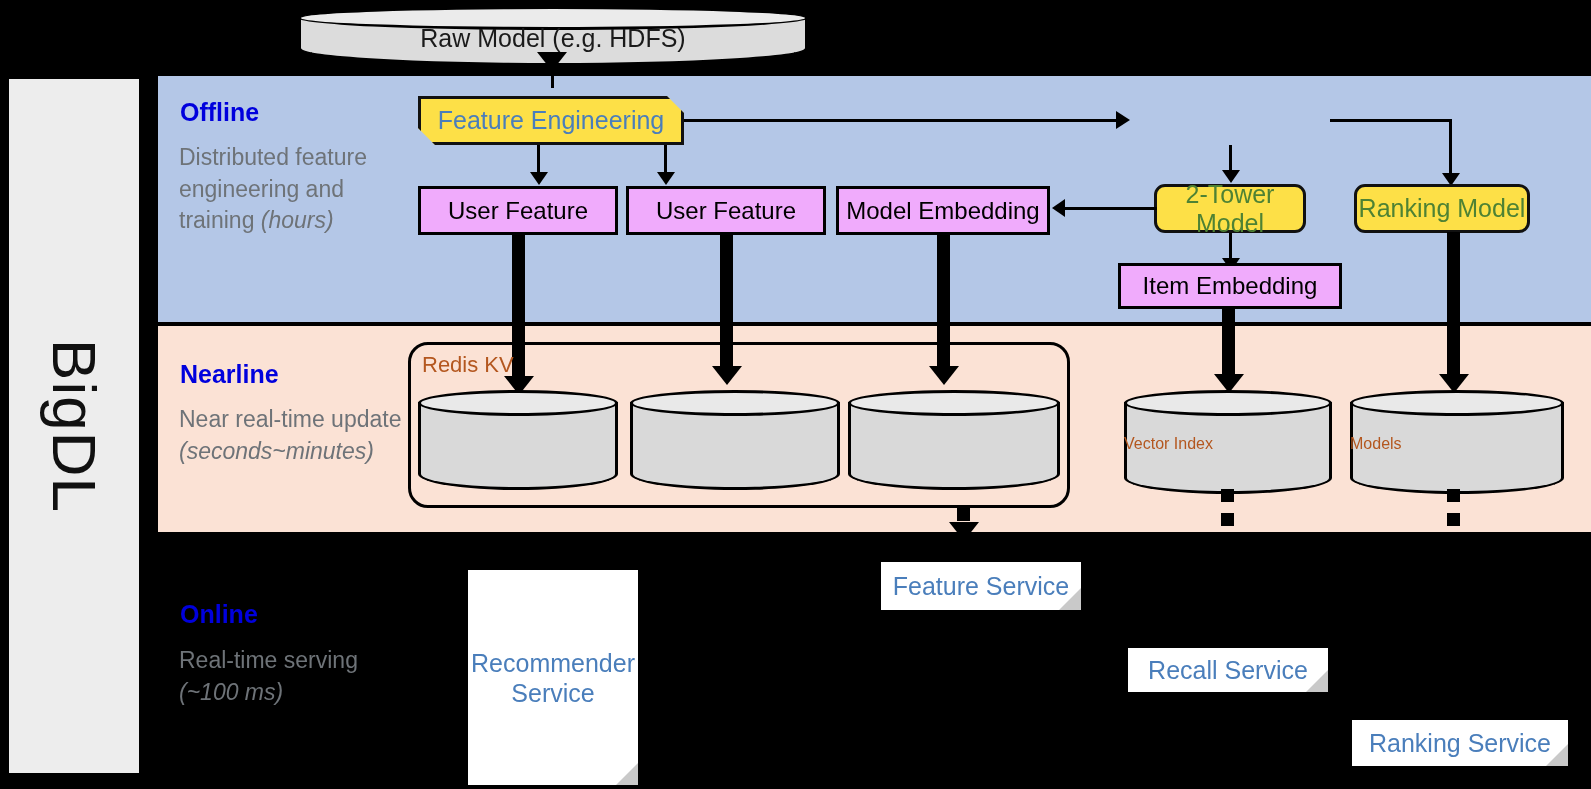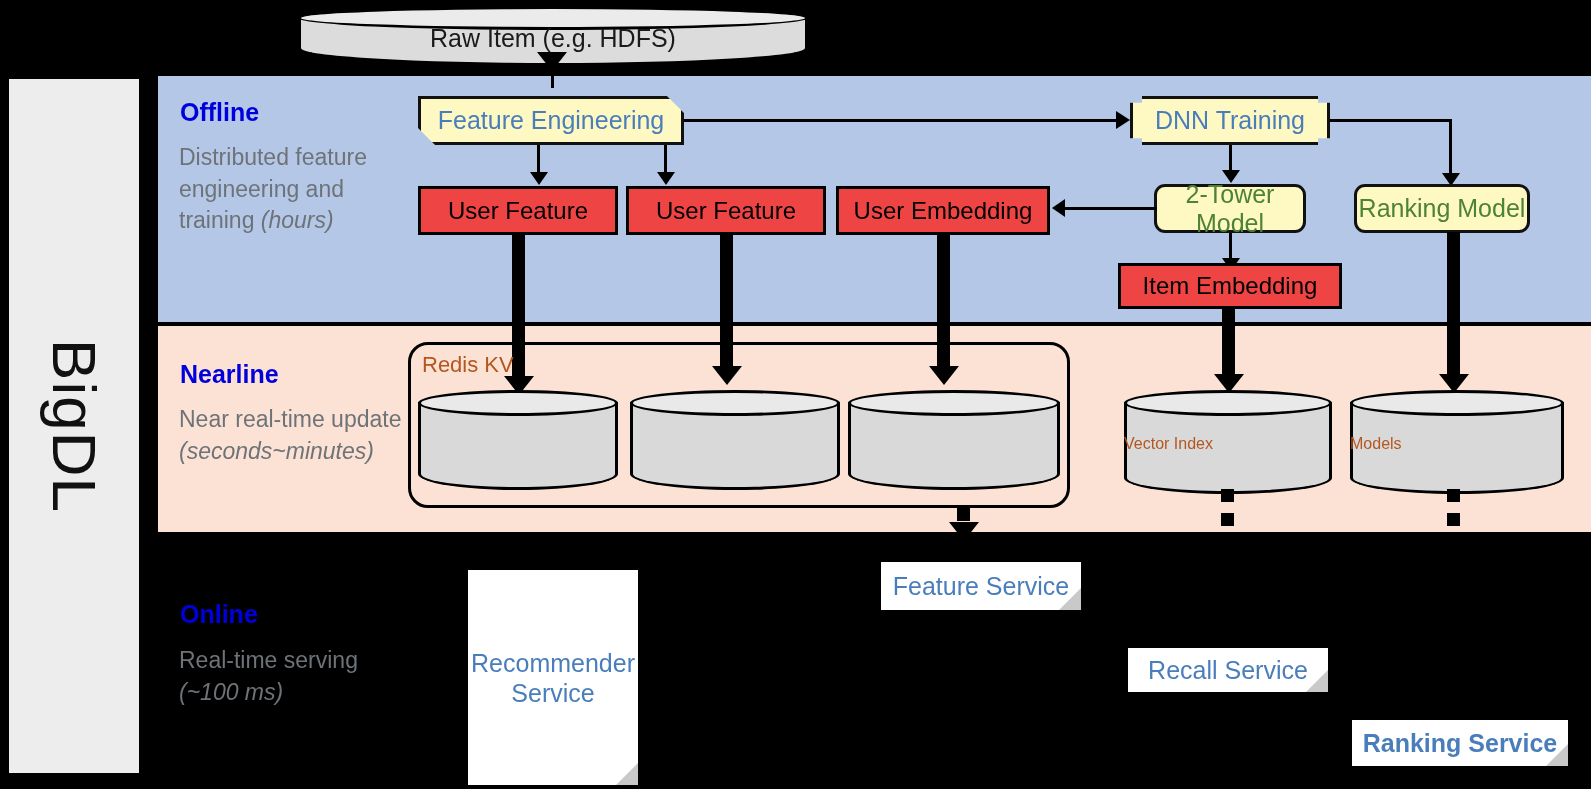--- a/index.html
+++ b/index.html
@@ -21,23 +21,23 @@
 
   
   .stage-title{position:absolute;font-size:25px;font-weight:bold;color:#0000dd;white-space:nowrap;}
   .stage-desc{position:absolute;font-size:23px;color:#6e7378;line-height:1.38;width:215px;}
   .stage-desc em{font-style:italic;text-align:right;}
 
   
   .nodebox{position:absolute;box-sizing:border-box;display:flex;align-items:center;
            justify-content:center;text-align:center;line-height:1.15;}
 
-  .gray-box{background:#ef4444;border:3px solid #000;color:#000;font-size:24px;}
-
-  .light-box{background:#fef9c3;border:3px solid #111;font-size:25px;}
+  .gray-box{background:#f0abfc;border:3px solid #000;color:#000;font-size:24px;}
+
+  .light-box{background:#fde047;border:3px solid #111;font-size:25px;}
   .blue-text{color:#4a7ebb;}
   .green-text{color:#4e8234;}
 
   .rounded{border-radius:11px;}
 
   
   .cut-tr-bl{clip-path:polygon(0 0, calc(100% - 17px) 0, 100% 17px, 100% 100%, 17px 100%, 0 calc(100% - 17px));}
 
   
   .card-notch{clip-path:polygon(
@@ -102,53 +102,50 @@
   <div class="band" id="band-nearline"></div>
   <div class="band" id="band-online"></div>
 
   <div id="sidebar">
     <div id="sidebar-label">BigDL</div>
   </div>
 
   <div id="rawdata">
     <div class="rd-body"></div>
     <div class="rd-top"></div>
-    <div class="rd-label">Raw Item (e.g. HDFS)</div>
+    <div class="rd-label">Raw Model (e.g. HDFS)</div>
   </div>
 
   <div class="ln vline" style="left:551px;top:66px;height:22px;"></div>
   <div class="arrow-down-big" style="left:537px;top:52px;"></div>
 
   <div class="stage-title" style="left:180px;top:98px;">Offline</div>
   <div class="stage-desc" style="left:179px;top:142px;"><span>Distributed feature engineering and training </span><em>(hours)</em></div>
 
   <div class="nodebox light-box blue-text cut-tr-bl" id="fe-box" style="left:418px;top:96px;width:266px;height:49px;">
     <span>Feature Engineering</span>
   </div>
 
-  <div class="nodebox light-box blue-text card-notch" id="dnn-box" style="left:1130px;top:96px;width:200px;height:49px;">
-    <span>DNN Training</span>
-  </div>
 
   <div class="ln hline" style="left:684px;top:119px;width:432px;"></div>
   <div style="position:absolute;left:1116px;top:111px;width:0;height:0;border-top:9px solid transparent;border-bottom:9px solid transparent;border-left:14px solid #000;"></div>
 
   <div class="ln vline" style="left:537px;top:145px;height:28px;"></div>
   <div class="arrow-down" style="left:530px;top:172px;"></div>
   <div class="ln vline" style="left:664px;top:145px;height:28px;"></div>
   <div class="arrow-down" style="left:657px;top:172px;"></div>
 
   <div class="nodebox gray-box" style="left:418px;top:186px;width:200px;height:49px;">
     <span>User Feature</span>
   </div>
   <div class="nodebox gray-box" style="left:626px;top:186px;width:200px;height:49px;">
     <span>User Feature</span>
   </div>
   <div class="nodebox gray-box" style="left:836px;top:186px;width:214px;height:49px;">
-    <span>User Embedding</span>
+    <span>Model Embedding</span>
   </div>
 
   <div class="ln vline" style="left:1229px;top:145px;height:26px;"></div>
   <div class="arrow-down" style="left:1222px;top:170px;"></div>
 
   <div class="ln hline" style="left:1330px;top:119px;width:122px;"></div>
   <div class="ln vline" style="left:1449px;top:119px;height:55px;"></div>
   <div class="arrow-down" style="left:1442px;top:173px;"></div>
 
   <div class="nodebox light-box green-text rounded" style="left:1154px;top:184px;width:152px;height:49px;">
@@ -236,19 +233,19 @@
     <div class="fold"></div>
     <div class="doc-label">Feature Service</div>
   </div>
 
   <div class="doc" style="left:1128px;top:648px;width:200px;height:44px;">
     <div class="doc-body"></div>
     <div class="fold"></div>
     <div class="doc-label">Recall Service</div>
   </div>
 
-  <div class="doc" style="left:1352px;top:720px;width:216px;height:46px;font-weight:bold;">
+  <div class="doc" style="left:1352px;top:720px;width:216px;height:46px;">
     <div class="doc-body"></div>
     <div class="fold"></div>
     <div class="doc-label">Ranking Service</div>
   </div>
 
 </div>
 
 </body></html>

